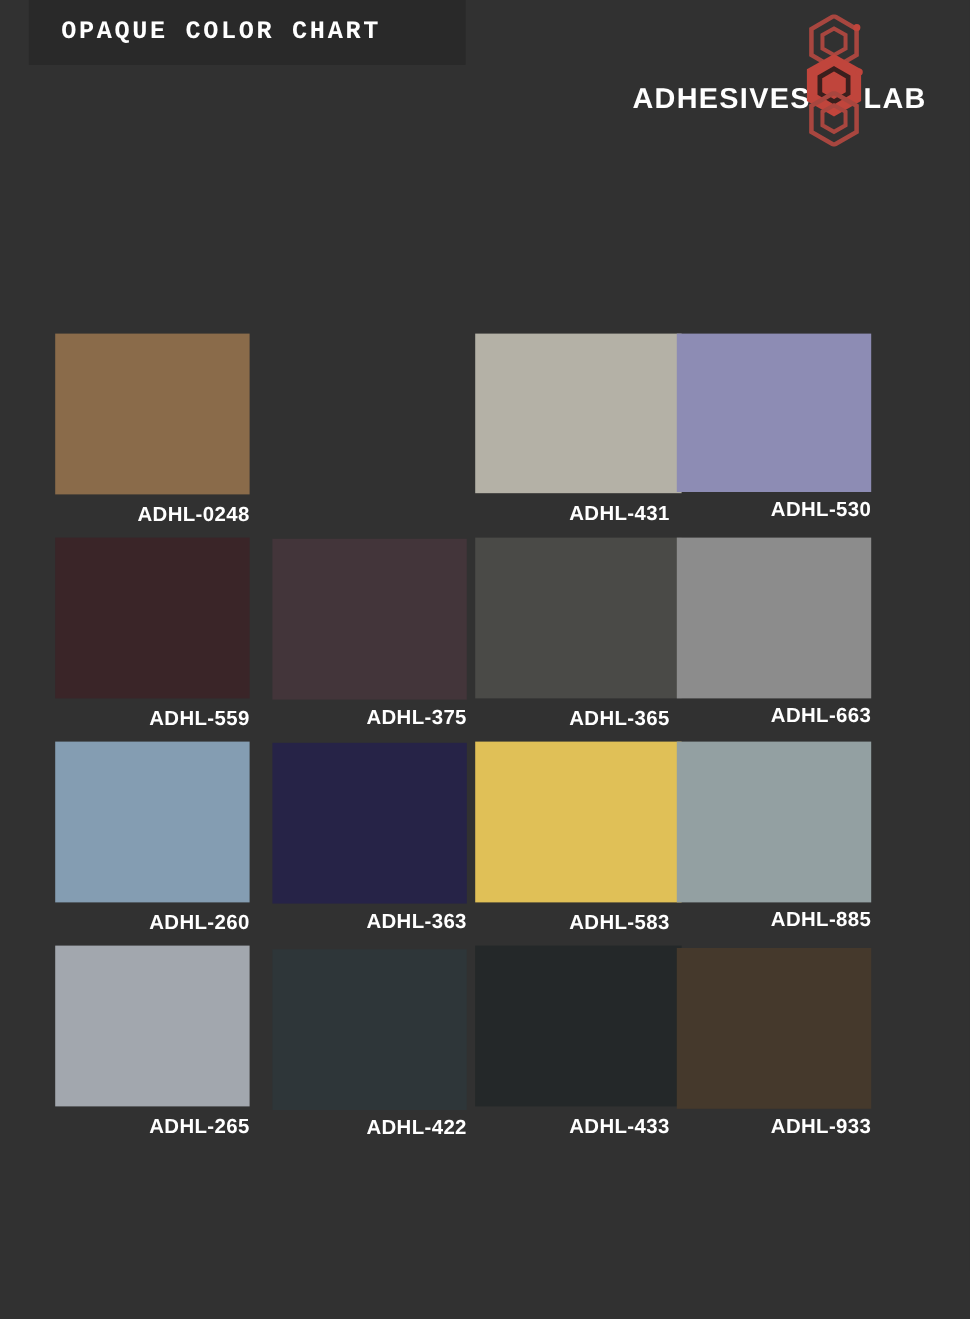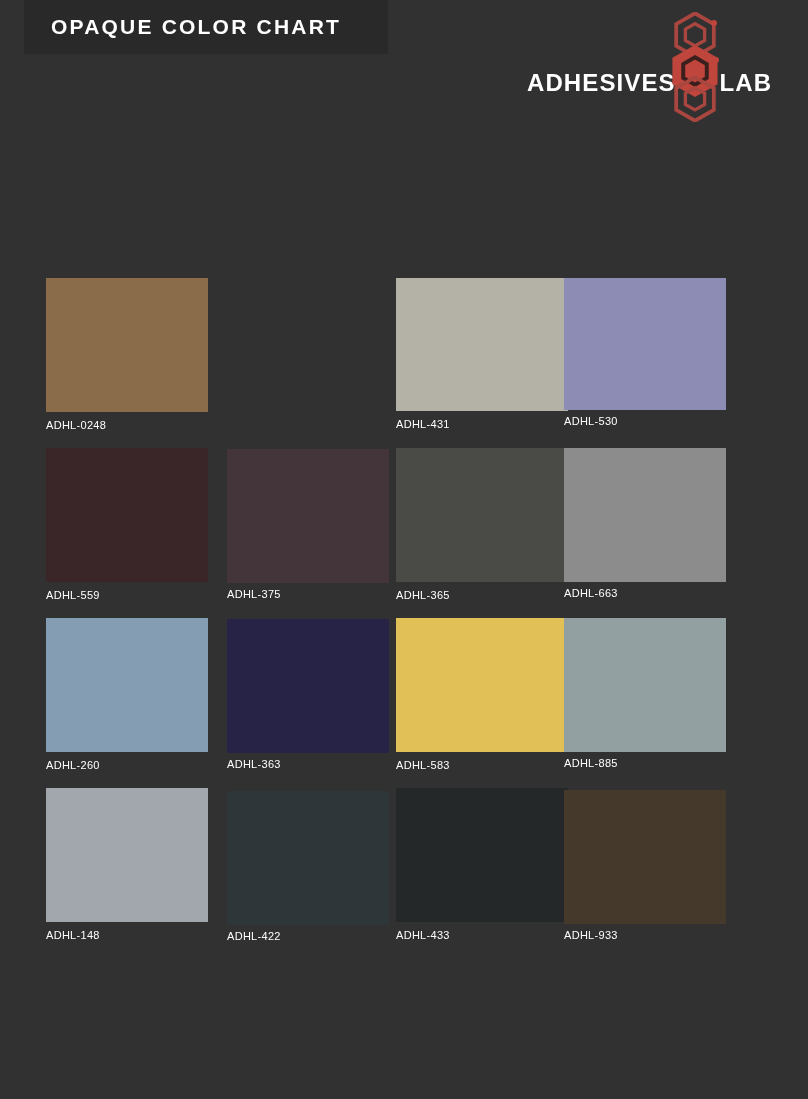--- a/index.html
+++ b/index.html
@@ -30,20 +30,21 @@
     display: flex;
     align-items: center;
   }
   .title-text {
     color: #ffffff;
     font-size: 21px;
     font-weight: bold;
     letter-spacing: 2.2px;
     padding-left: 27px;
     white-space: nowrap;
+    font-family: Liberation Mono, monospace;
   }
 
   .logo {
     position: absolute;
     right: 22px;
     top: 12px;
     width: 270px;
     height: 110px;
   }
   .logo-wordmark {
@@ -116,24 +117,24 @@
     height: 134px;
     display: block;
   }
   .cell.c1 .swatch { width: 162px; }
   .cell.c2 .swatch { width: 172px; }
   .cell.c3 .swatch { width: 162px; }
 
   .label {
     display: block;
     width: 100%;
-    text-align: left;
+    text-align: right;
     color: #ffffff;
-    font-size: 11px;
-    font-weight: normal;
+    font-size: 17px;
+    font-weight: bold;
     letter-spacing: 0.3px;
     margin-top: 8px;
   }
   
   .cell.c0 .label { margin-top: 7px; }
   .cell.c1 .label { margin-top: 5px; }
   .cell.c2 .label { margin-top: 7px; }
   .cell.c3 .label { margin-top: 5px; }
 
   
@@ -241,21 +242,21 @@
     </div>
     <div class="cell c3">
       <span class="swatch" title="ADHL-885" style="background: rgb(147, 160, 162);"></span>
       <span class="label">ADHL-885</span>
     </div>
   </div>
 
   <div class="row r3">
     <div class="cell c0">
       <span class="swatch" title="ADHL-306" style="background: rgb(162, 167, 174);"></span>
-      <span class="label">ADHL-148</span>
+      <span class="label">ADHL-265</span>
     </div>
     <div class="cell c1">
       <span class="swatch" title="ADHL-305" style="background: rgb(46, 54, 57);"></span>
       <span class="label">ADHL-422</span>
     </div>
     <div class="cell c2">
       <span class="swatch" title="ADHL-433" style="background: rgb(36, 40, 41);"></span>
       <span class="label">ADHL-433</span>
     </div>
     <div class="cell c3">

